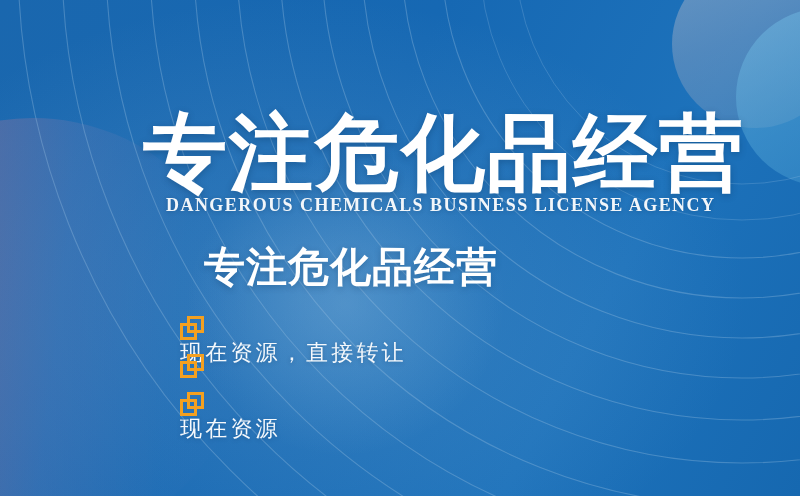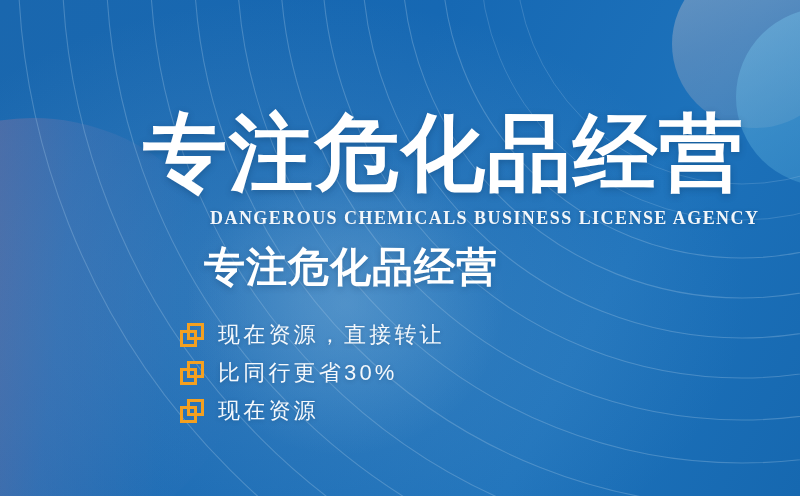--- a/index.html
+++ b/index.html
@@ -97,30 +97,29 @@
     font-weight: 700;
     color: #ffffff;
     letter-spacing: 2px;
     white-space: nowrap;
     text-shadow: 0 2px 7px rgba(8,42,78,0.30);
   }
 
   .subtitle-en {
     position: absolute;
     left: 166px;
-    top: 207px;
+    top: 194px;
     font-family: "Liberation Serif", "DejaVu Serif", serif;
     font-size: 18px;
     line-height: 22px;
     font-weight: 700;
     color: #f2f6fa;
     letter-spacing: 1.45px;
     white-space: nowrap;
     text-shadow: 0 1px 4px rgba(8,42,78,0.28);
-    margin-left: 44px;
   }
 
   .headline-sub {
     position: absolute;
     left: 204px;
     top: 243px;
     font-size: 41px;
     line-height: 48px;
     font-weight: 700;
     color: #ffffff;
@@ -129,22 +128,23 @@
     text-shadow: 0 2px 6px rgba(8,42,78,0.28);
   }
 
   .features {
     position: absolute;
     left: 180px;
     top: 316px;
   }
   .feature-row {
     display: flex;
-    align-items: center;
+    align-items: flex-start;
     height: 38px;
+    flex-direction: column;
   }
   .feature-icon {
     position: relative;
     width: 24px;
     height: 24px;
     flex: 0 0 24px;
     margin-right: 14px;
   }
   .feature-icon .sq {
     position: absolute;
@@ -222,21 +222,20 @@
           <span class="sq sq-b"></span>
         </span>
         <span class="feature-label">现在资源，直接转让</span>
       </div>
 
       <div class="feature-row">
         <span class="feature-icon">
           <span class="sq sq-a"></span>
           <span class="sq sq-b"></span>
         </span>
-        <span class="feature-label">比同行更省30%</span>
       </div>
 
       <div class="feature-row">
         <span class="feature-icon">
           <span class="sq sq-a"></span>
           <span class="sq sq-b"></span>
         </span>
         <span class="feature-label">现在资源</span>
       </div>
 

